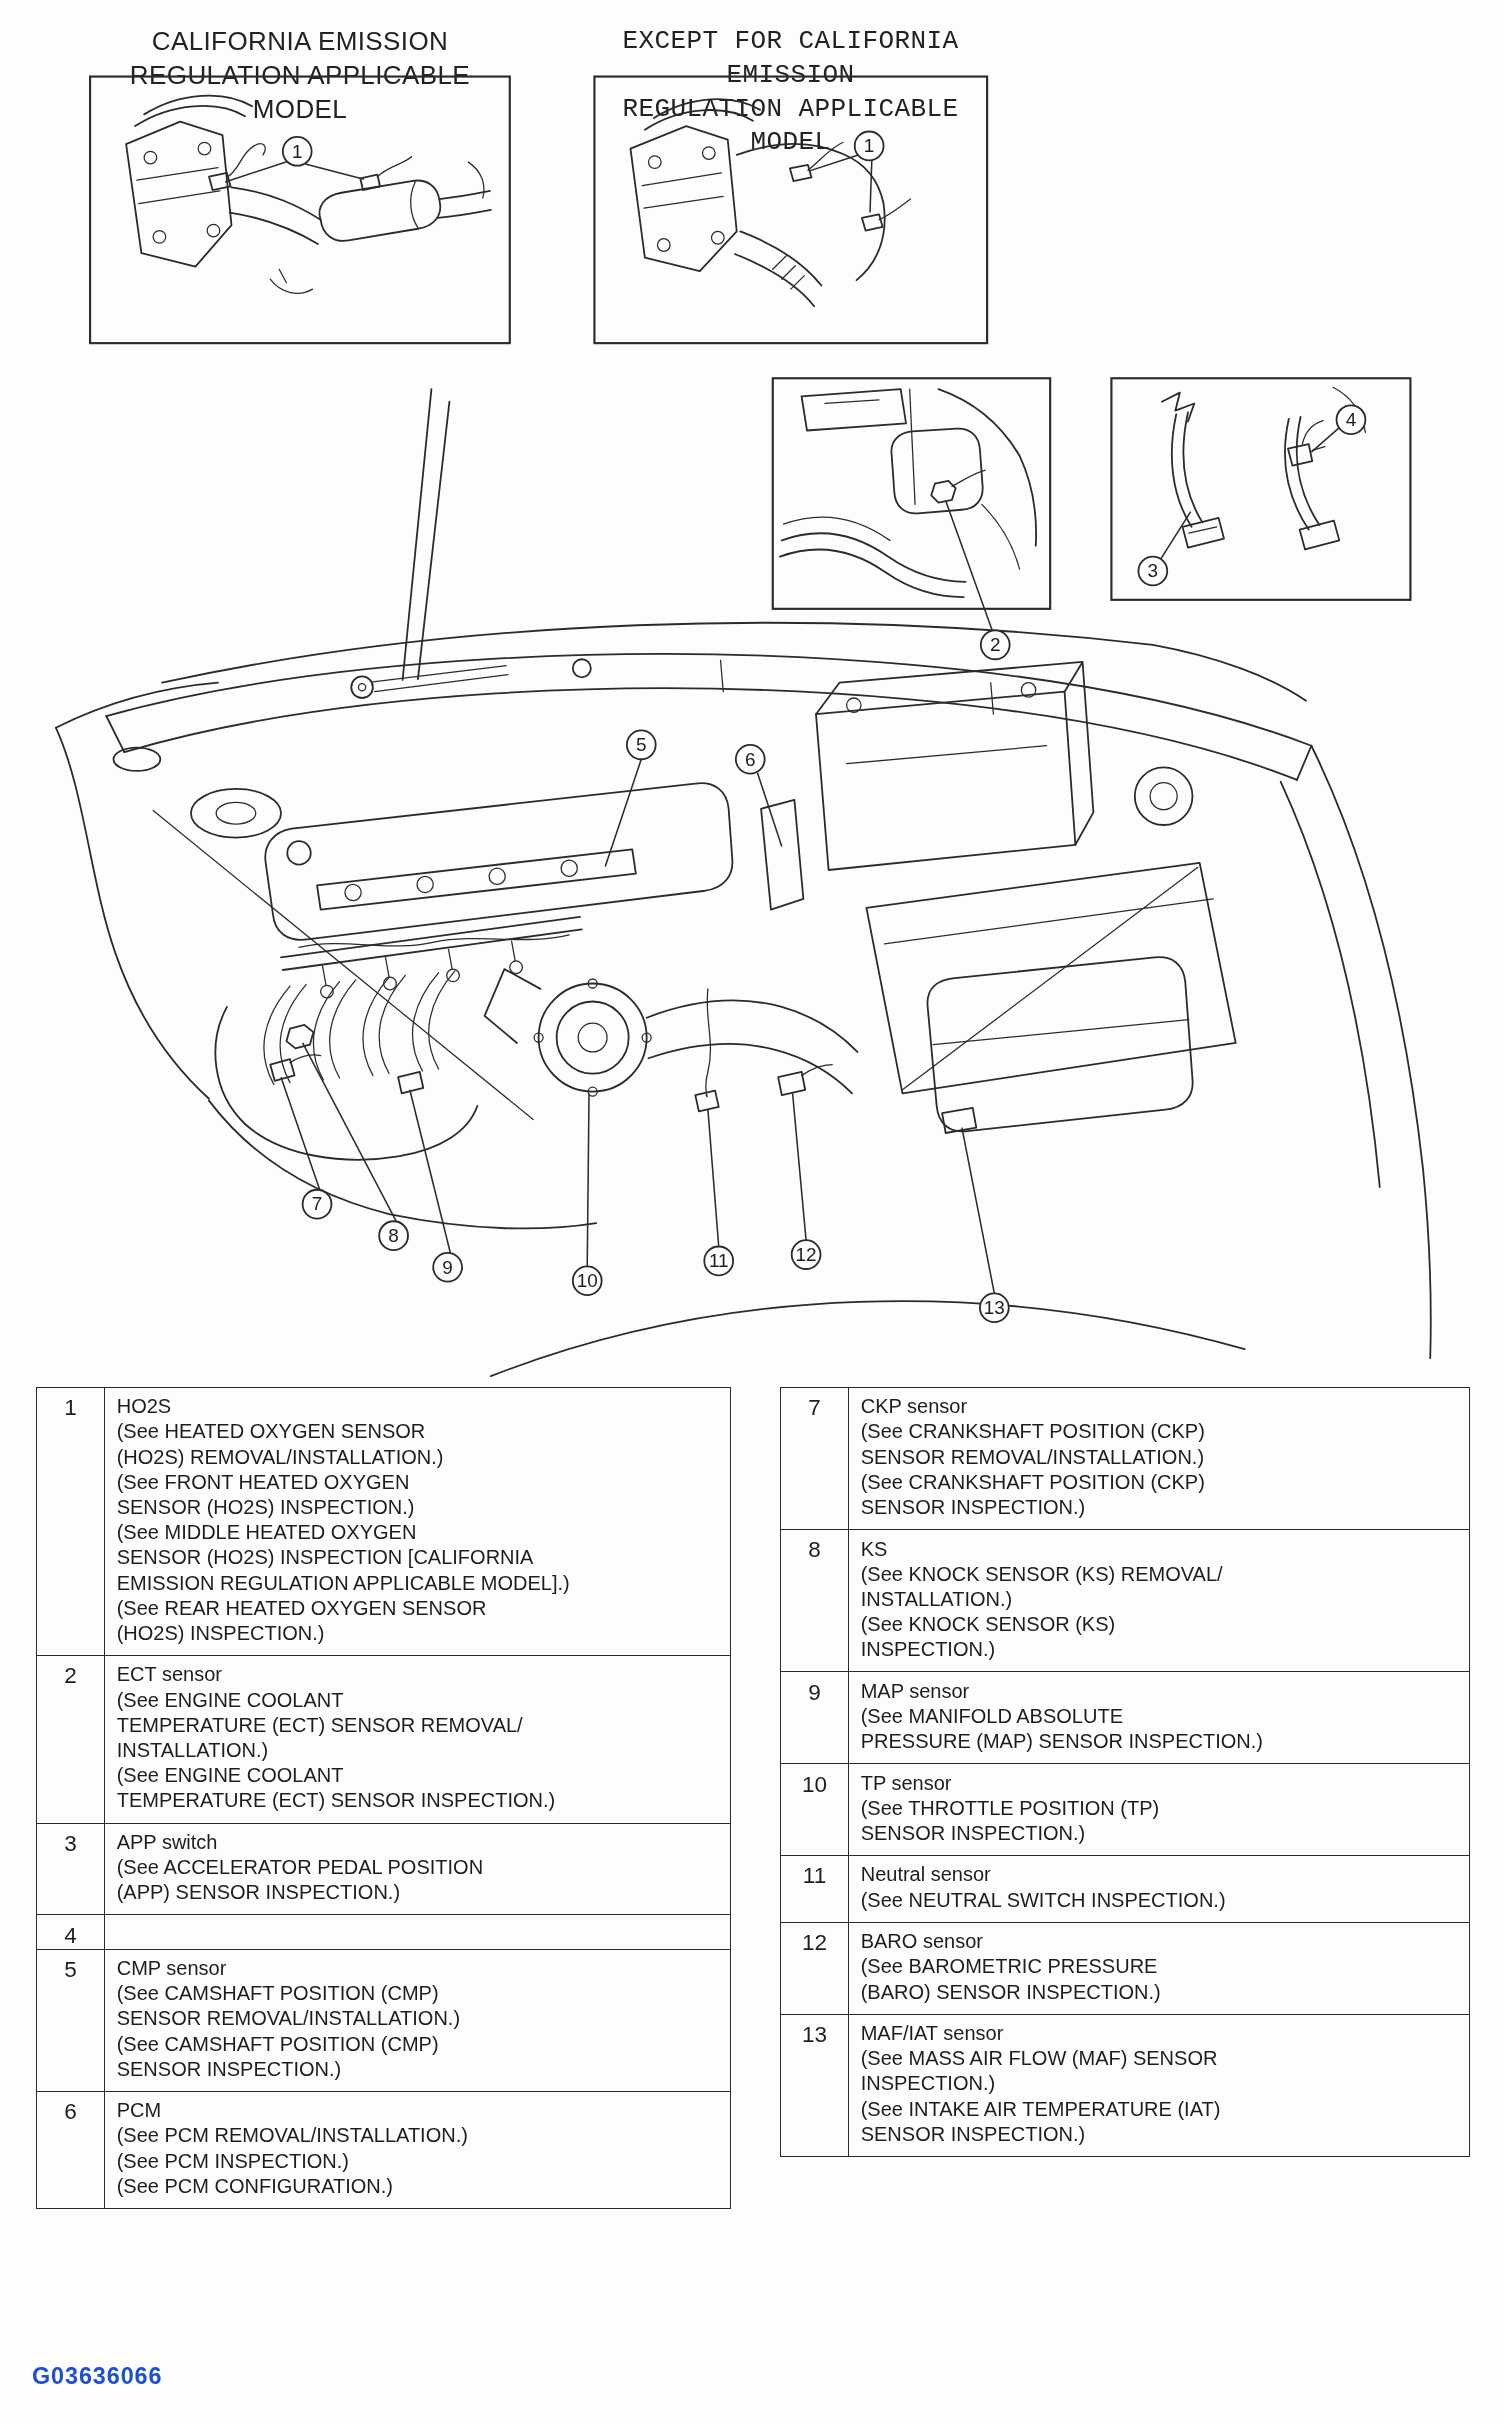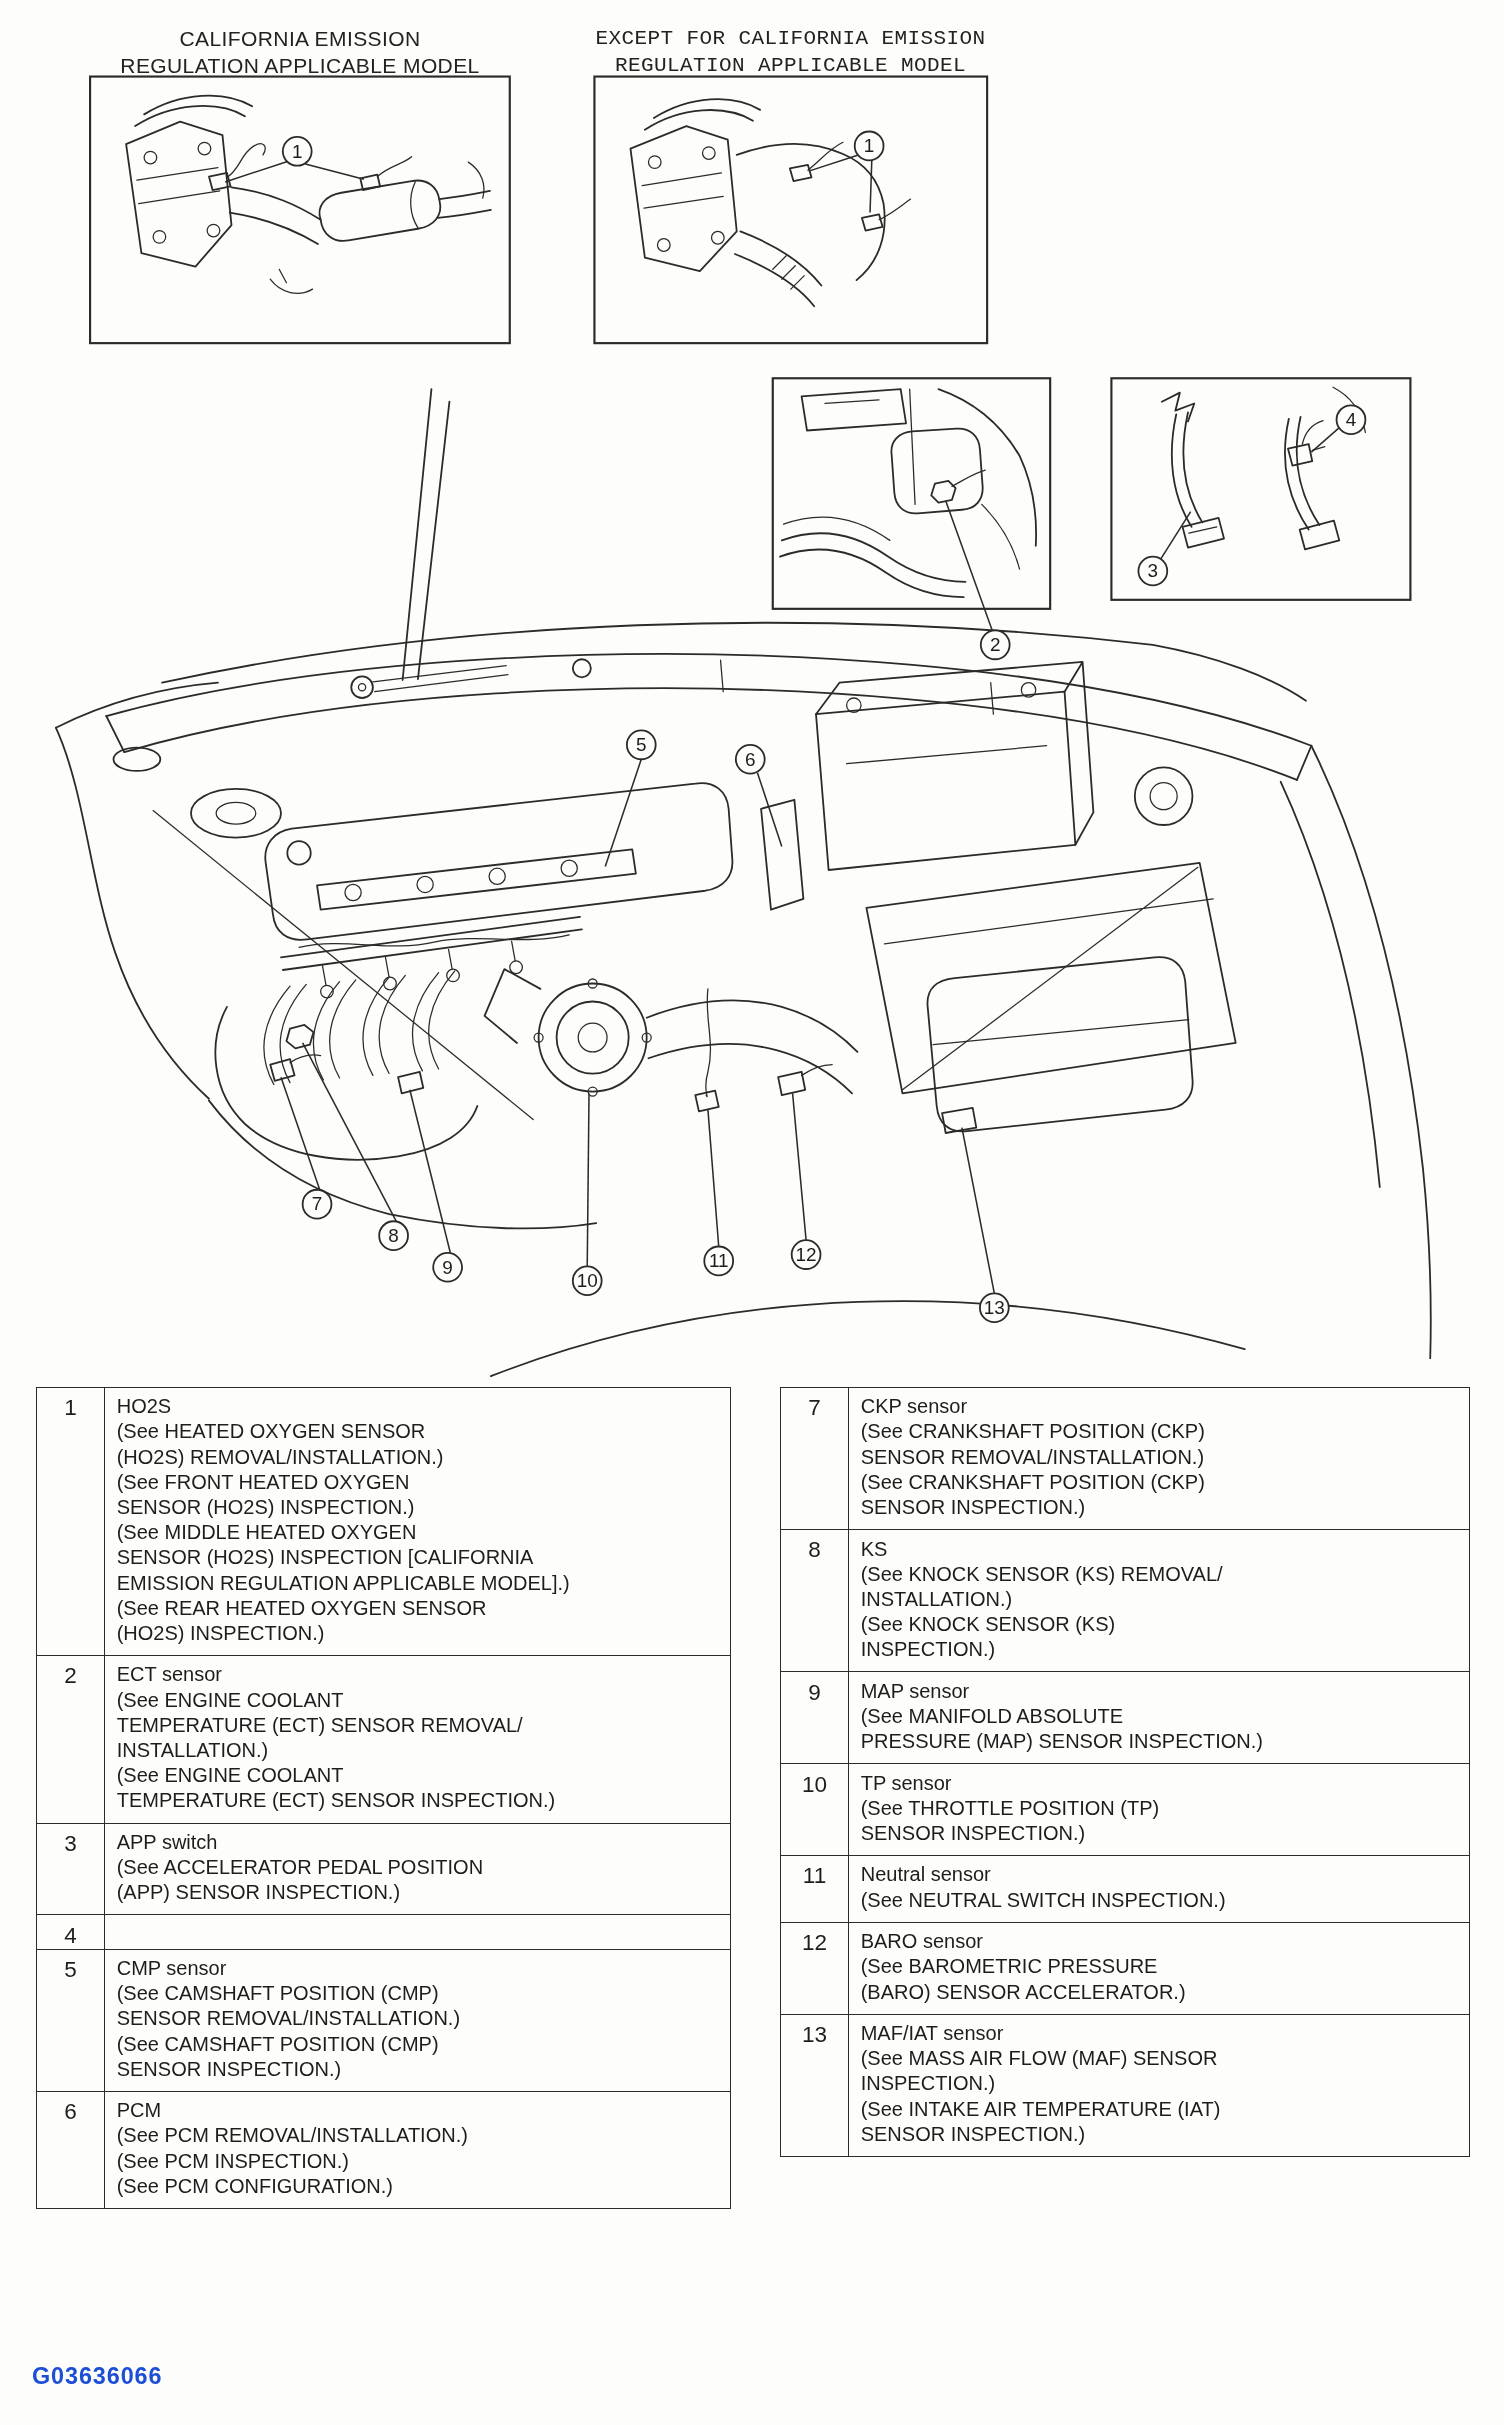--- a/index.html
+++ b/index.html
@@ -3,21 +3,21 @@
 <meta charset="utf-8">
 <style>
   * { margin:0; padding:0; box-sizing:border-box; }
   html,body { background:#e9e9e7; }
   .page {
     position:relative; width:1505px; height:2426px; margin:0 auto;
     background:#fdfdfb; color:#1d1d1d;
     font-family:"Liberation Sans", sans-serif; overflow:hidden;
   }
   .panel-title {
-    position:absolute; text-align:center; font-size:21px; line-height:1.3;
+    position:absolute; text-align:center; font-size:26px; line-height:1.3;
     letter-spacing:0.4px; color:#222;
   }
   .art { position:absolute; left:0; top:0; }
   .ln   { fill:none; stroke:#2b2b2b; stroke-width:2; stroke-linecap:round; stroke-linejoin:round; }
   .thin { fill:none; stroke:#2b2b2b; stroke-width:1.4; stroke-linecap:round; stroke-linejoin:round; }
   .box  { fill:none; stroke:#2b2b2b; stroke-width:2.4; }
   .leader { fill:none; stroke:#2b2b2b; stroke-width:1.7; }
   .callout-circle { fill:#fdfdfb; stroke:#2b2b2b; stroke-width:2; }
   .callout-num {
     font-family:"Liberation Sans", sans-serif; font-size:21px; fill:#1d1d1d;
@@ -383,21 +383,21 @@
       </div>
       <div class="trow">
         <div class="tnum">11</div>
         <div class="ttext">Neutral sensor
 (See NEUTRAL SWITCH INSPECTION.)</div>
       </div>
       <div class="trow">
         <div class="tnum">12</div>
         <div class="ttext">BARO sensor
 (See BAROMETRIC PRESSURE
-(BARO) SENSOR ACCELERATOR.)</div>
+(BARO) SENSOR INSPECTION.)</div>
       </div>
       <div class="trow">
         <div class="tnum">13</div>
         <div class="ttext">MAF/IAT sensor
 (See MASS AIR FLOW (MAF) SENSOR
 INSPECTION.)
 (See INTAKE AIR TEMPERATURE (IAT)
 SENSOR INSPECTION.)</div>
       </div>
     </div>

